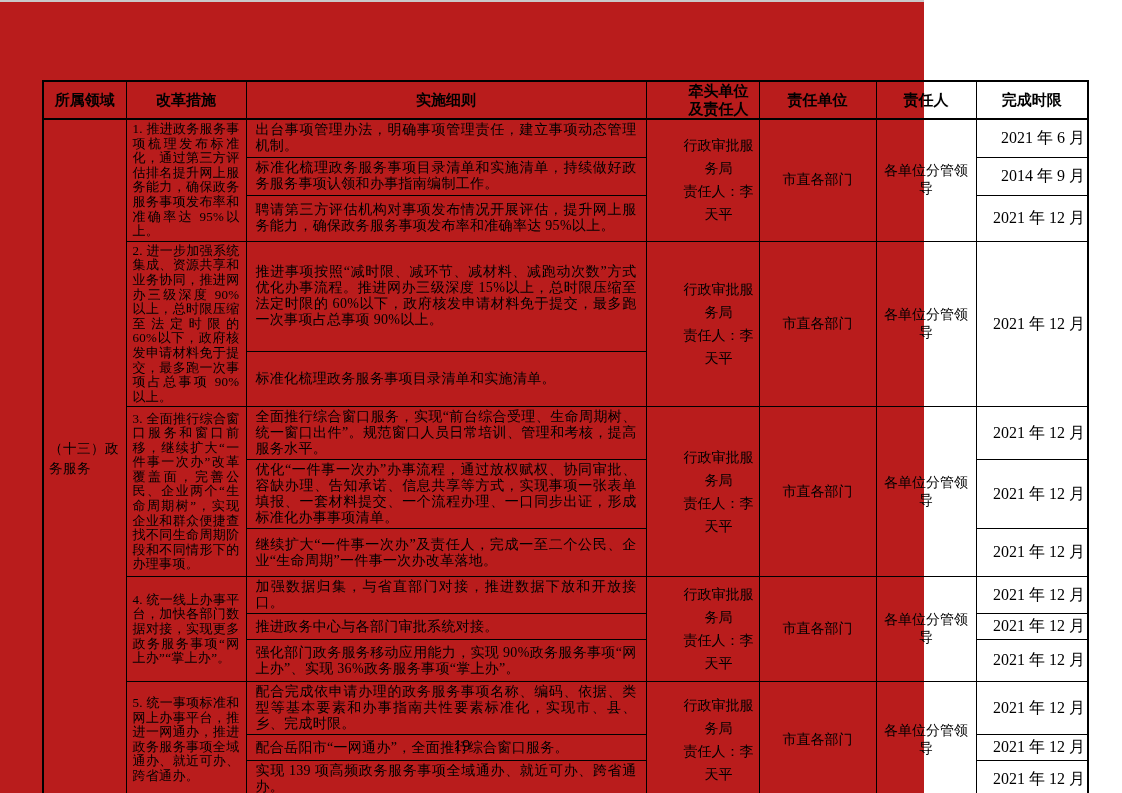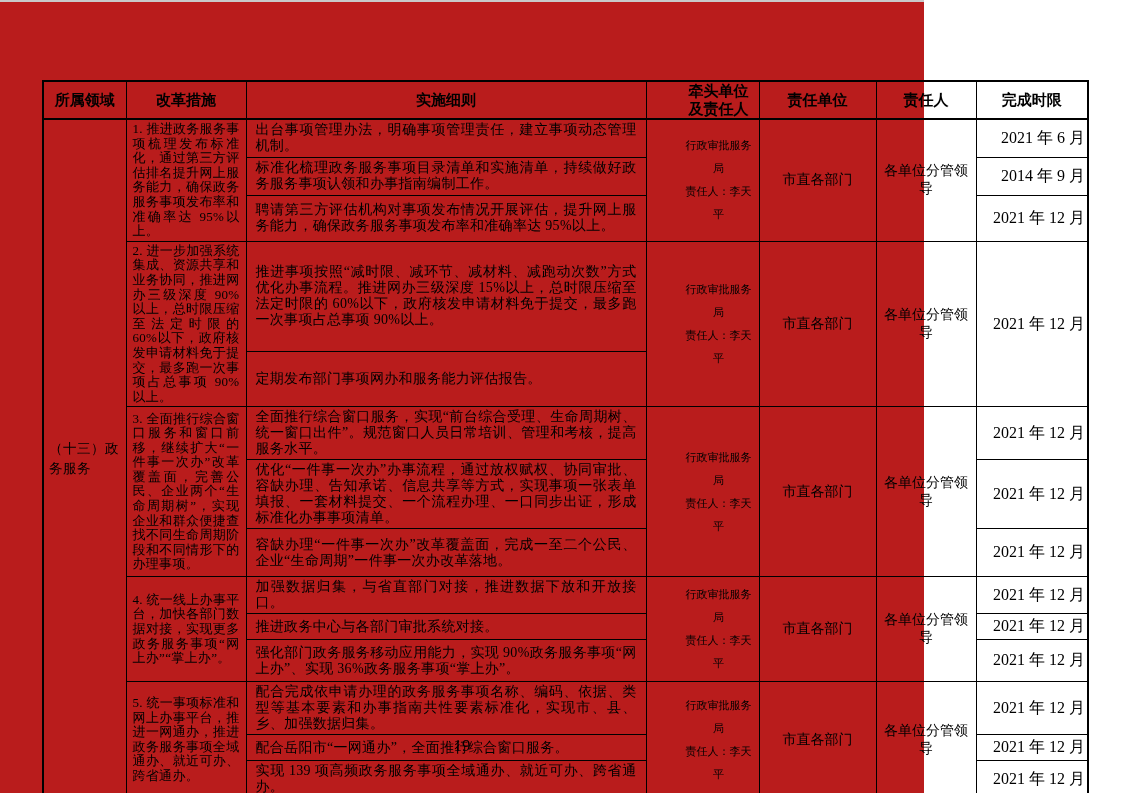--- a/index.html
+++ b/index.html
@@ -31,21 +31,21 @@
   td.measure {
     font-size:13px; line-height:14.6px; text-align:justify;
     text-justify:inter-character; vertical-align:middle; padding:2px 6px;
     letter-spacing:0.3px;
   }
   td.detail {
     font-size:14px; line-height:16px; text-align:justify;
     text-justify:inter-character; padding:2px 9px; letter-spacing:0.3px;
   }
   td.lead {
-    font-size:11px; line-height:23px; text-align:center; padding:2px 4px;
+    font-size:14px; line-height:23px; text-align:center; padding:2px 4px;
   }
   td.unit, td.person {
     font-size:14px; text-align:center; padding:2px 4px;
   }
   td.date {
     font-size:16px; text-align:right; white-space:nowrap; padding:2px 2px;
   }
   .lead-line { display:block;margin-left:32px; }
   .page-number {
     position:absolute; left:0; top:736px; width:100%;
@@ -111,40 +111,40 @@
         <td class="detail">推进事项按照“减时限、减环节、减材料、减跑动次数”方式优化办事流程。推进网办三级深度 15%以上，总时限压缩至法定时限的 60%以下，政府核发申请材料免于提交，最多跑一次事项占总事项 90%以上。</td>
         <td class="lead" rowspan="2">
           <span class="lead-line">行政审批服务局</span>
           <span class="lead-line">责任人：李天平</span>
         </td>
         <td class="unit" rowspan="2">市直各部门</td>
         <td class="person" rowspan="2">各单位分管领导</td>
         <td class="date" rowspan="2">2021 年 12 月</td>
       </tr>
       <tr style="height:48px">
-        <td class="detail">定期发布部门事项网办和服务能力评估报告。</td>
+        <td class="detail">标准化梳理政务服务事项目录清单和实施清单。</td>
       </tr>
 
       <tr style="height:52px">
         <td class="measure" rowspan="3">3. 全面推行综合窗口服务和窗口前移，继续扩大“一件事一次办”改革覆盖面，完善公民、企业两个“生命周期树”，实现企业和群众便捷查找不同生命周期阶段和不同情形下的办理事项。</td>
         <td class="detail">全面推行综合窗口服务，实现“前台综合受理、生命周期树、统一窗口出件”。规范窗口人员日常培训、管理和考核，提高服务水平。</td>
         <td class="lead" rowspan="3">
           <span class="lead-line">行政审批服务局</span>
           <span class="lead-line">责任人：李天平</span>
         </td>
         <td class="unit" rowspan="3">市直各部门</td>
         <td class="person" rowspan="3">各单位分管领导</td>
         <td class="date">2021 年 12 月</td>
       </tr>
       <tr style="height:64px">
         <td class="detail">优化“一件事一次办”办事流程，通过放权赋权、协同审批、容缺办理、告知承诺、信息共享等方式，实现事项一张表单填报、一套材料提交、一个流程办理、一口同步出证，形成标准化办事事项清单。</td>
         <td class="date">2021 年 12 月</td>
       </tr>
       <tr style="height:48px">
-        <td class="detail">容缺办理“一件事一次办”改革覆盖面，完成一至二个公民、企业“生命周期”一件事一次办改革落地。</td>
+        <td class="detail">继续扩大“一件事一次办”及责任人，完成一至二个公民、企业“生命周期”一件事一次办改革落地。</td>
         <td class="date">2021 年 12 月</td>
       </tr>
 
       <tr style="height:22px">
         <td class="measure" rowspan="3">4. 统一线上办事平台，加快各部门数据对接，实现更多政务服务事项“网上办”“掌上办”。</td>
         <td class="detail">加强数据归集，与省直部门对接，推进数据下放和开放接口。</td>
         <td class="lead" rowspan="3">
           <span class="lead-line">行政审批服务局</span>
           <span class="lead-line">责任人：李天平</span>
         </td>
@@ -156,21 +156,21 @@
         <td class="detail">推进政务中心与各部门审批系统对接。</td>
         <td class="date">2021 年 12 月</td>
       </tr>
       <tr style="height:42px">
         <td class="detail">强化部门政务服务移动应用能力，实现 90%政务服务事项“网上办”、实现 36%政务服务事项“掌上办”。</td>
         <td class="date">2021 年 12 月</td>
       </tr>
 
       <tr style="height:52px">
         <td class="measure" rowspan="3">5. 统一事项标准和网上办事平台，推进一网通办，推进政务服务事项全域通办、就近可办、跨省通办。</td>
-        <td class="detail">配合完成依申请办理的政务服务事项名称、编码、依据、类型等基本要素和办事指南共性要素标准化，实现市、县、乡、加强数据归集。</td>
+        <td class="detail">配合完成依申请办理的政务服务事项名称、编码、依据、类型等基本要素和办事指南共性要素标准化，实现市、县、乡、完成时限。</td>
         <td class="lead" rowspan="3">
           <span class="lead-line">行政审批服务局</span>
           <span class="lead-line">责任人：李天平</span>
         </td>
         <td class="unit" rowspan="3">市直各部门</td>
         <td class="person" rowspan="3">各单位分管领导</td>
         <td class="date">2021 年 12 月</td>
       </tr>
       <tr style="height:24px">
         <td class="detail">配合岳阳市“一网通办”，全面推行综合窗口服务。</td>

